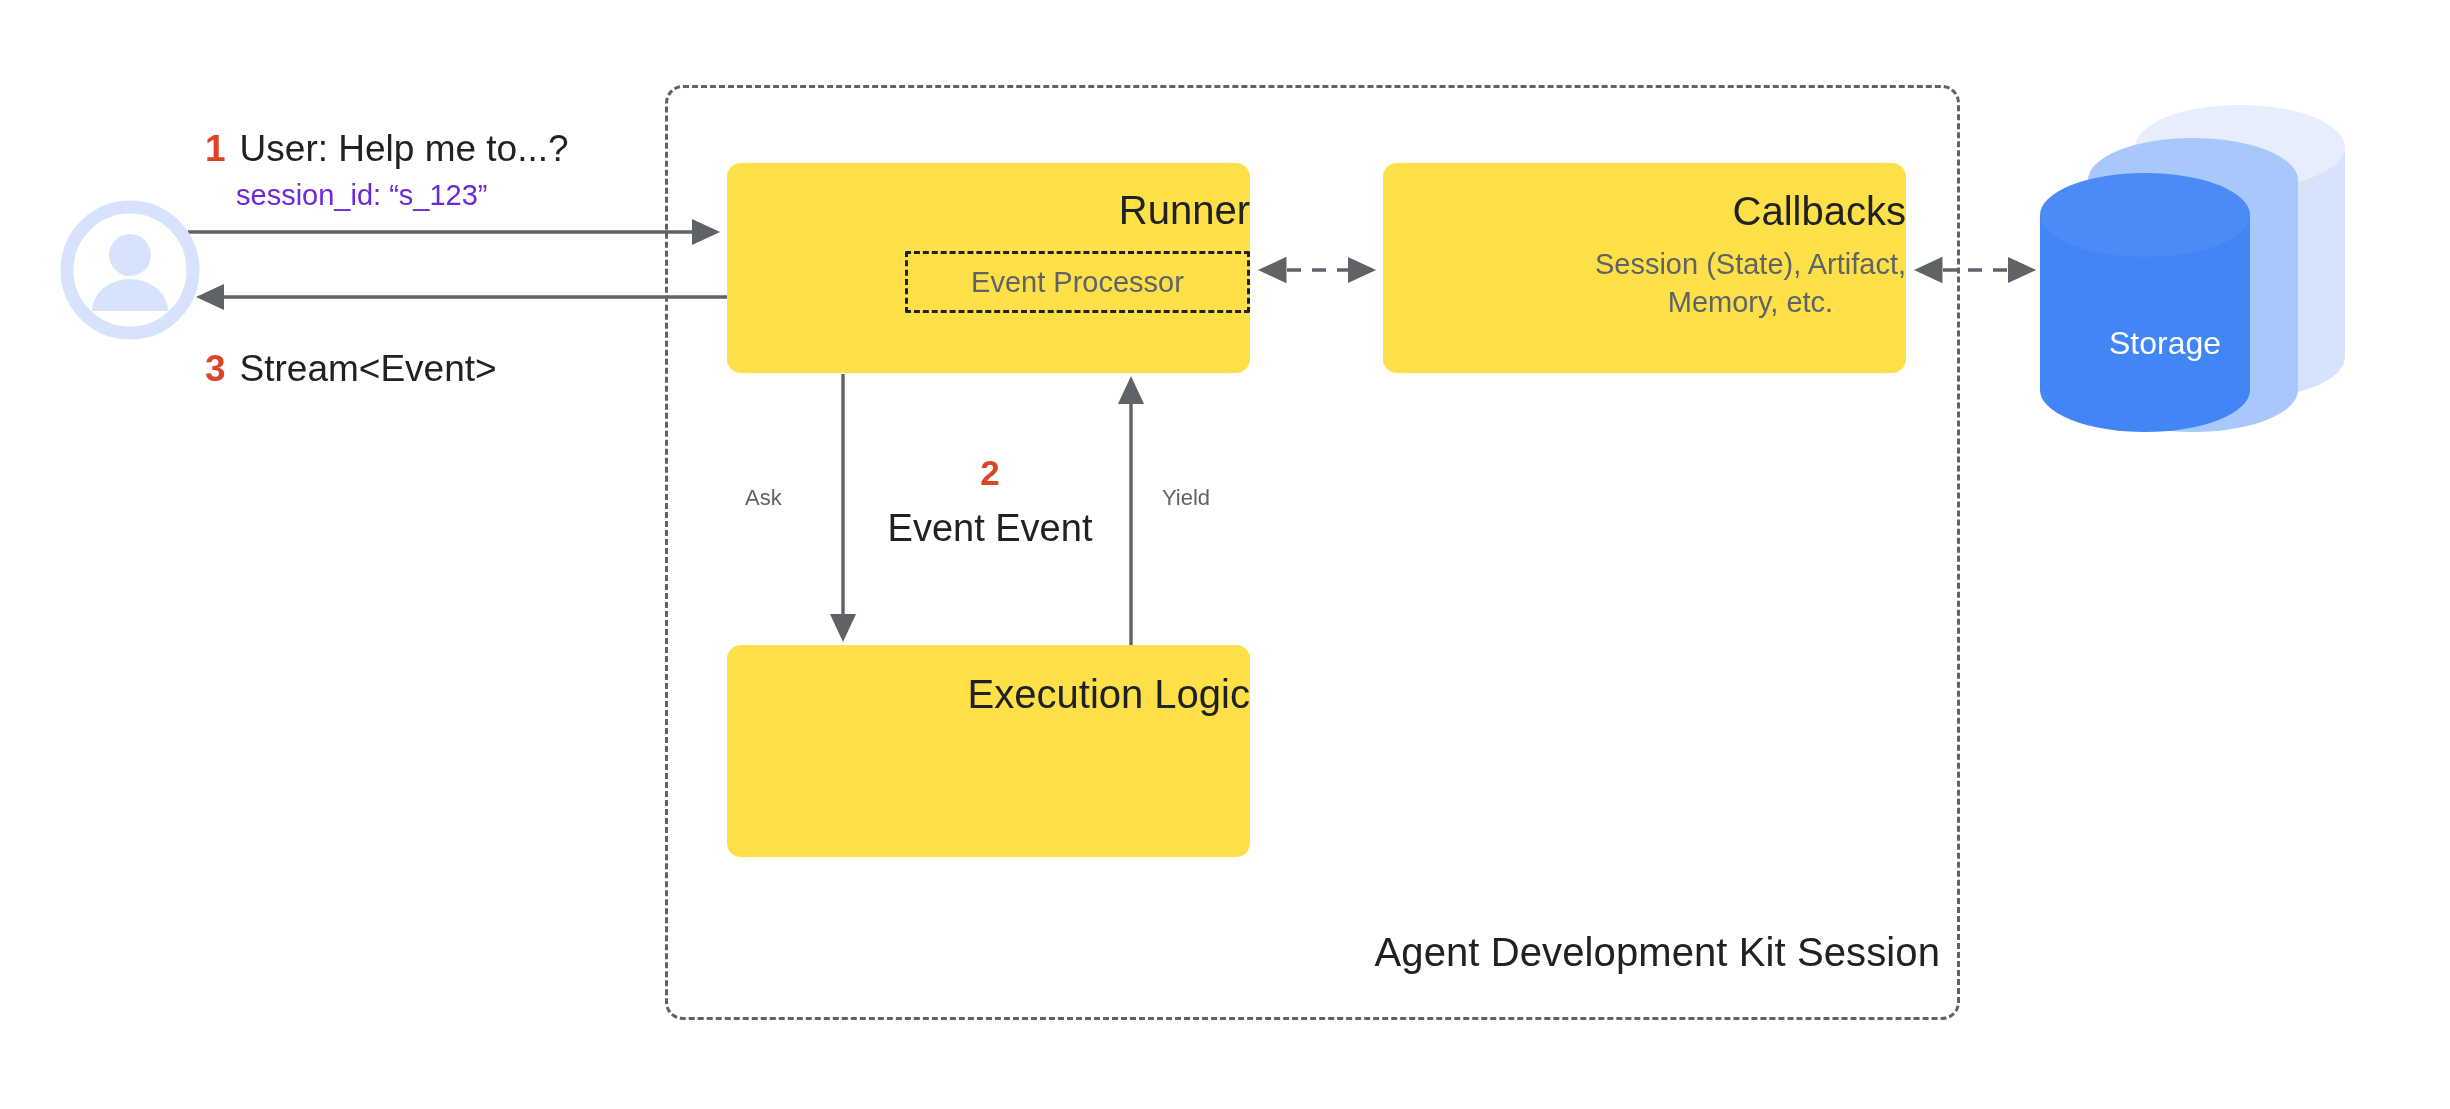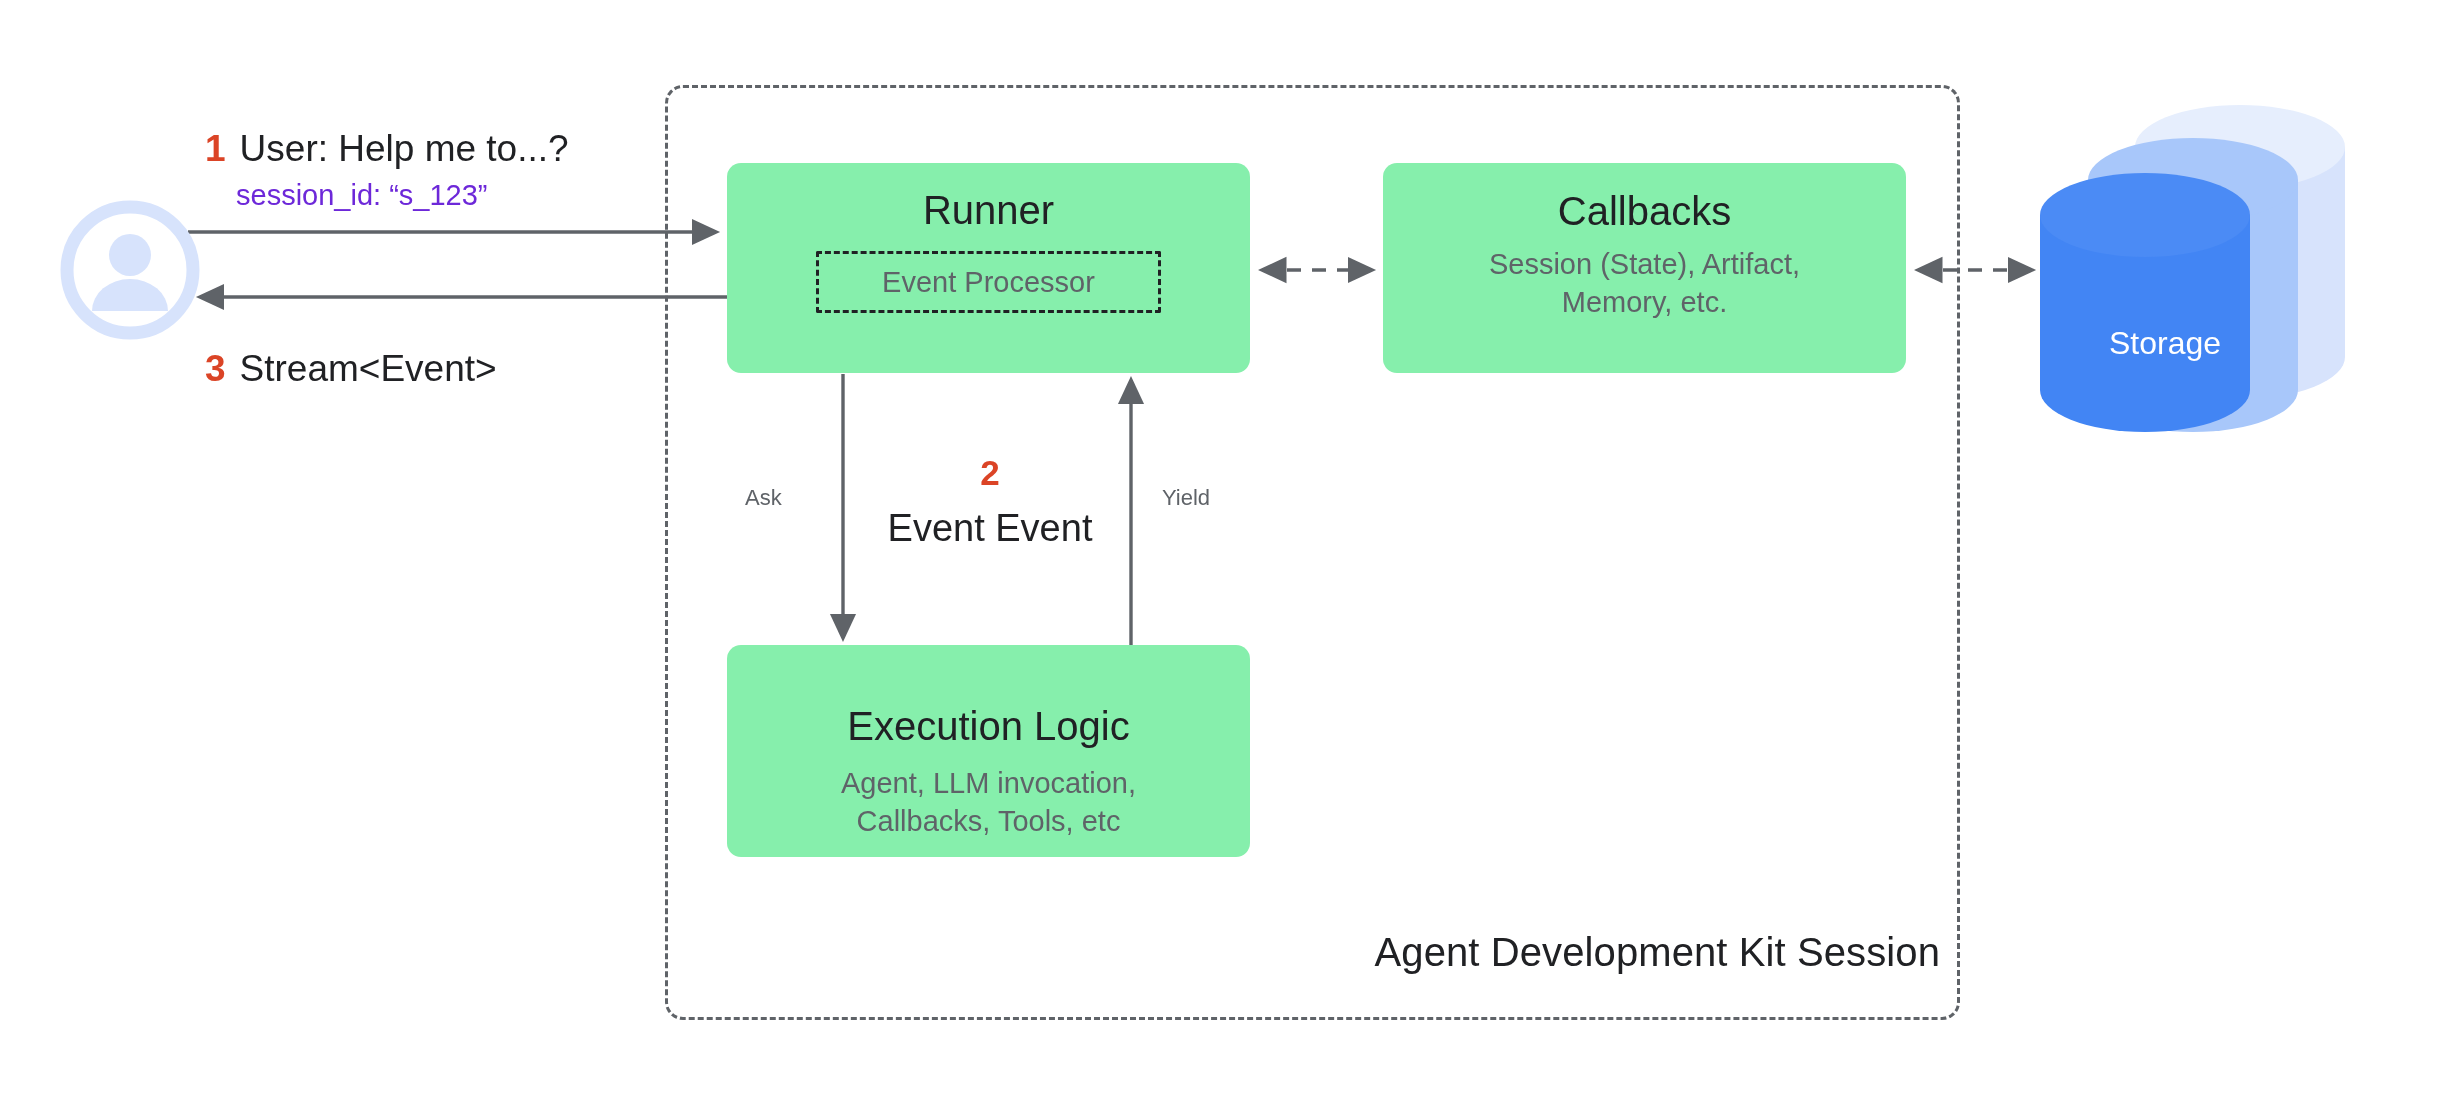--- a/index.html
+++ b/index.html
@@ -46,26 +46,26 @@
     text-align: right;
     font-size: 40px;
     color: #202124;
     letter-spacing: 0.1px;
     white-space: nowrap;
   }
 
   
   .node {
     position: absolute;
-    background: #86efac;
+    background: #fde047;
     border-radius: 14px;
     box-sizing: border-box;
     display: flex;
     flex-direction: column;
-    align-items: center;
+    align-items: flex-end;
   }
   .node-title {
     font-size: 40px;
     color: #202124;
     line-height: 1.15;
     white-space: nowrap;
   }
   .node-sub {
     font-size: 29px;
     color: #5f6368;
@@ -106,21 +106,21 @@
     padding-top: 25px;
   }
   #node-services .node-sub { margin-top: 12px; }
 
   #node-execution {
     left: 727px;
     top: 645px;
     width: 523px;
     height: 212px;
     justify-content: flex-start;
-    padding-top: 58px;
+    padding-top: 26px;
   }
   #node-execution .node-sub { margin-top: 16px; }
 
   
   .avatar {
     position: absolute;
     left: 58px;
     top: 198px;
     width: 144px;
     height: 144px;
@@ -256,22 +256,20 @@
   </div>
 
   <div class="node" id="node-services">
     <div class="node-title">Callbacks</div>
     <div class="node-sub">Session (State), Artifact,
 Memory, etc.</div>
   </div>
 
   <div class="node" id="node-execution">
     <div class="node-title">Execution Logic</div>
-    <div class="node-sub">Agent, LLM invocation,
-Callbacks, Tools, etc</div>
   </div>
 
   <div class="edge-label" id="label-ask">Ask</div>
   <div class="edge-label" id="label-yield">Yield</div>
 
   <div class="loop-label">
     <span class="step-num">2</span>
     <span class="loop-name">Event Event</span>
   </div>
 

